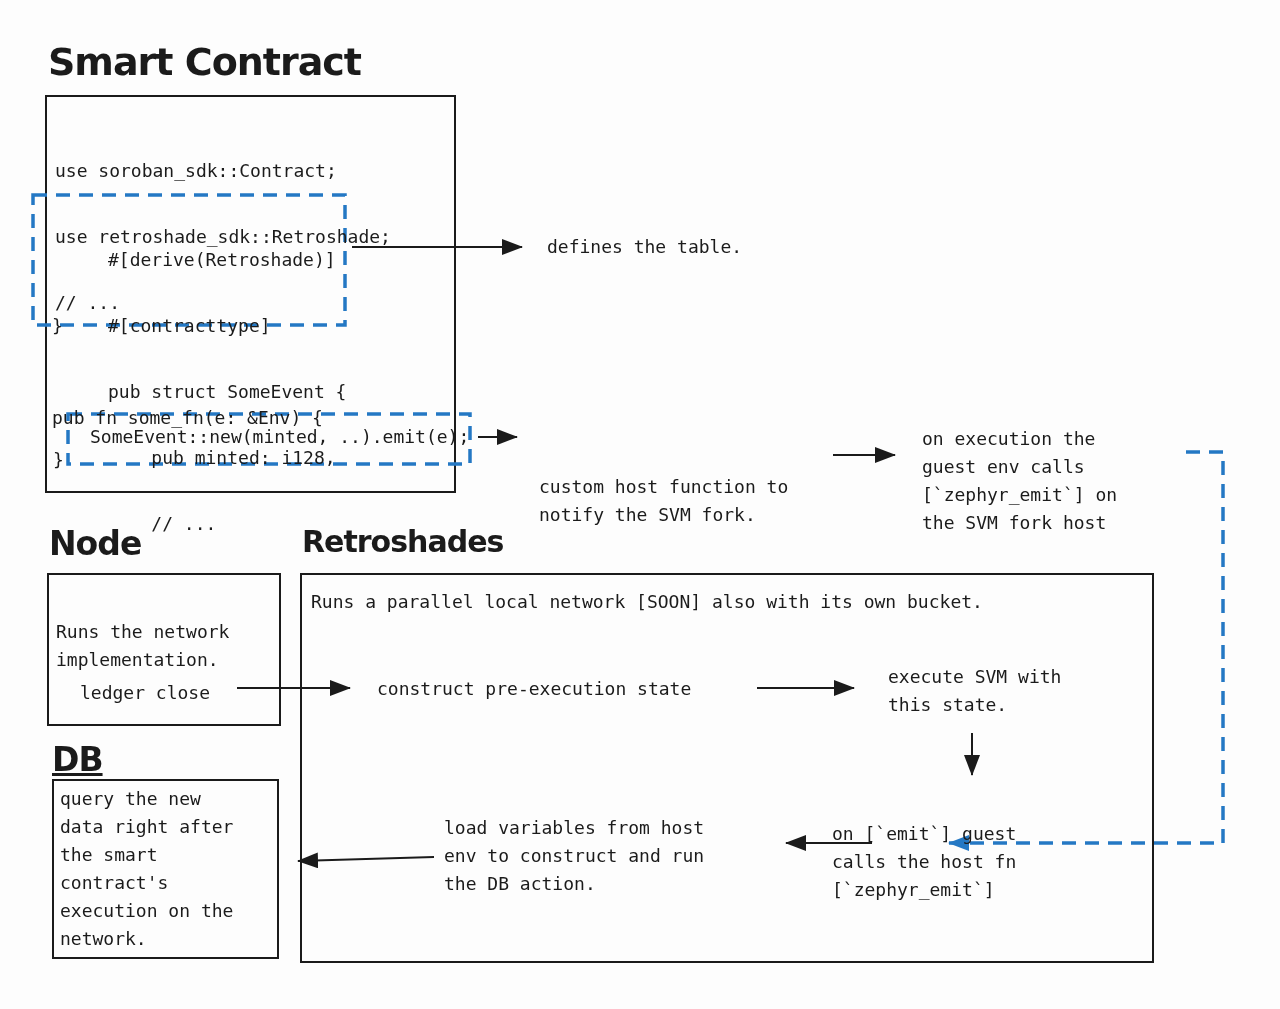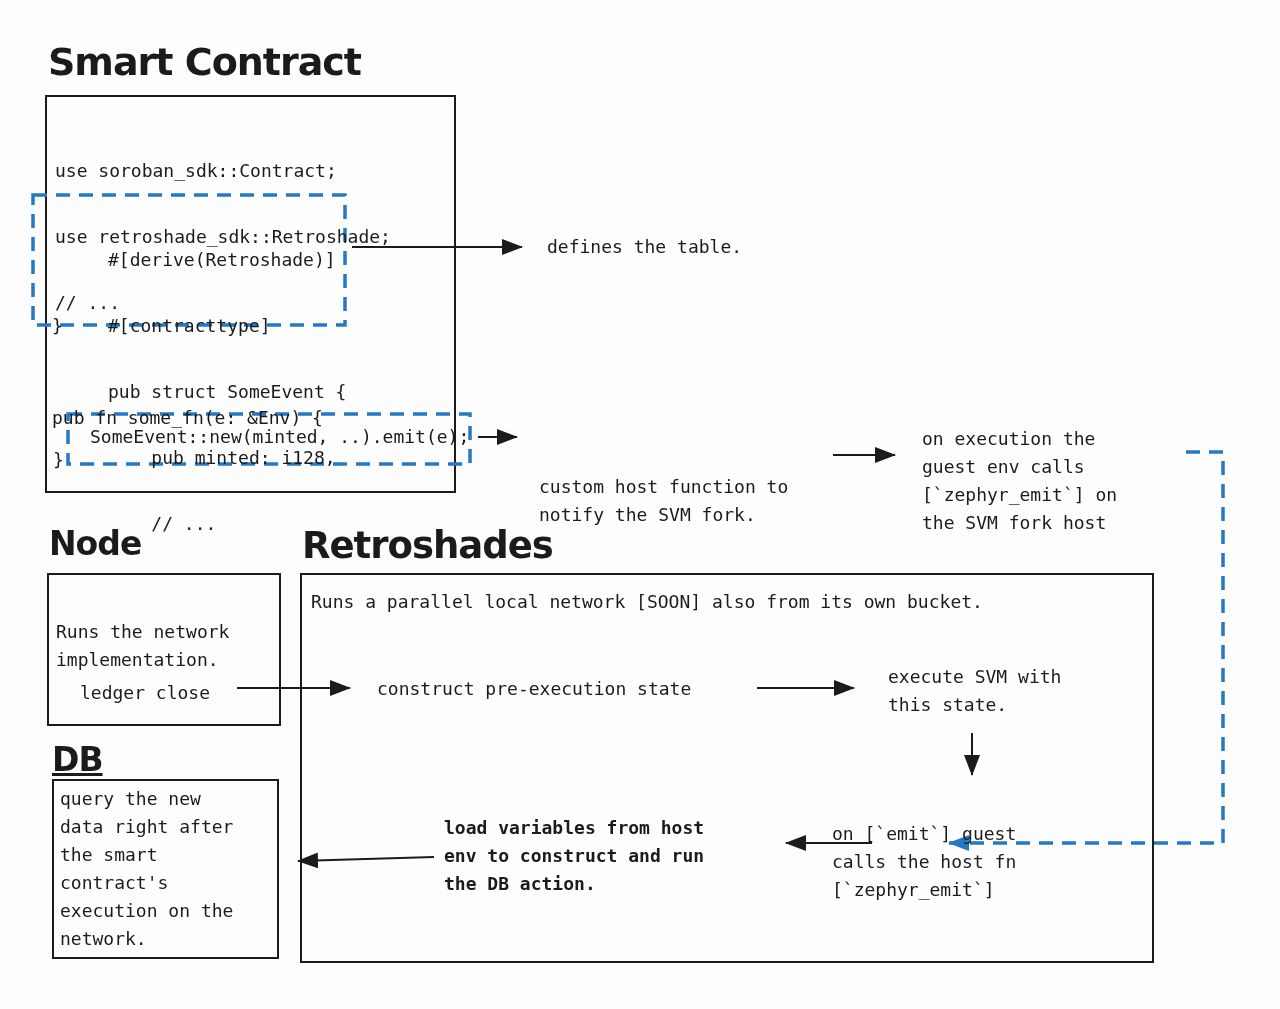--- a/index.html
+++ b/index.html
@@ -87,26 +87,26 @@
   <div class="note" style="left:922px; top:389px;margin-top:36px;">on execution the
 guest env calls
 [`zephyr_emit`] on
 the SVM fork host</div>
 
   <div class="title" style="left:49px; top:524px; font-size:33px;">Node</div>
   <div class="note" style="left:56px; top:582px;margin-top:36px;">Runs the network
 implementation.</div>
   <div class="note" style="left:80px; top:679px;">ledger close</div>
 
-  <div class="title" style="left:302px; top:524px; font-size:37px;">Retroshades</div>
-  <div class="note" style="left:311px; top:588px;">Runs a parallel local network [SOON] also from its own bucket.</div>
+  <div class="title" style="left:302px; top:524px; font-size:30px;">Retroshades</div>
+  <div class="note" style="left:311px; top:588px;">Runs a parallel local network [SOON] also with its own bucket.</div>
   <div class="note" style="left:377px; top:675px;">construct pre-execution state</div>
   <div class="note" style="left:888px; top:663px;">execute SVM with
 this state.</div>
-  <div class="note" style="left:444px; top:814px;font-weight:bold;">load variables from host
+  <div class="note" style="left:444px; top:814px;">load variables from host
 env to construct and run
 the DB action.</div>
   <div class="note" style="left:832px; top:820px;">on [`emit`] guest
 calls the host fn
 [`zephyr_emit`]</div>
 
   <div class="title" style="left:52px; top:740px; font-size:33px;text-decoration:underline;">DB</div>
   <div class="note" style="left:60px; top:785px;">query the new
 data right after
 the smart

